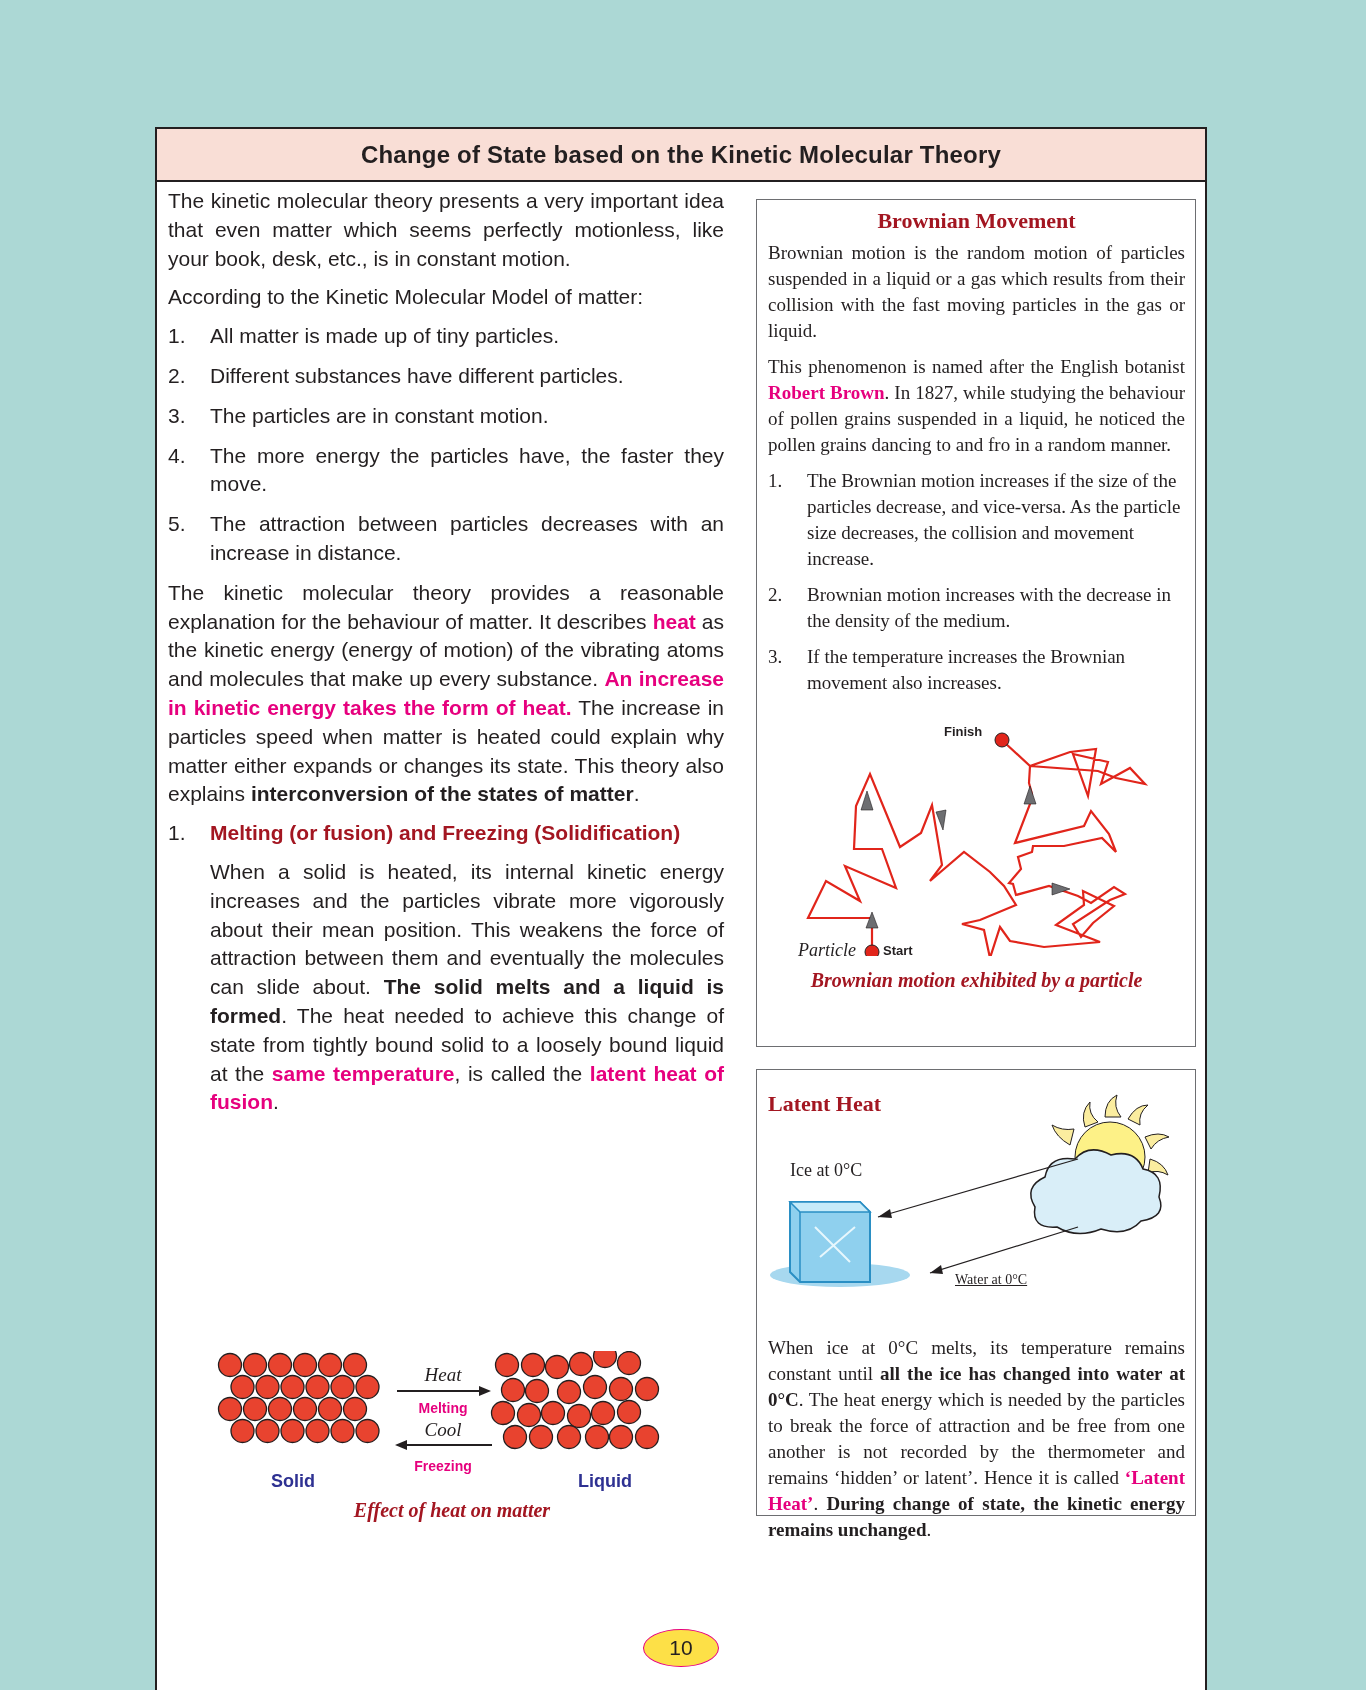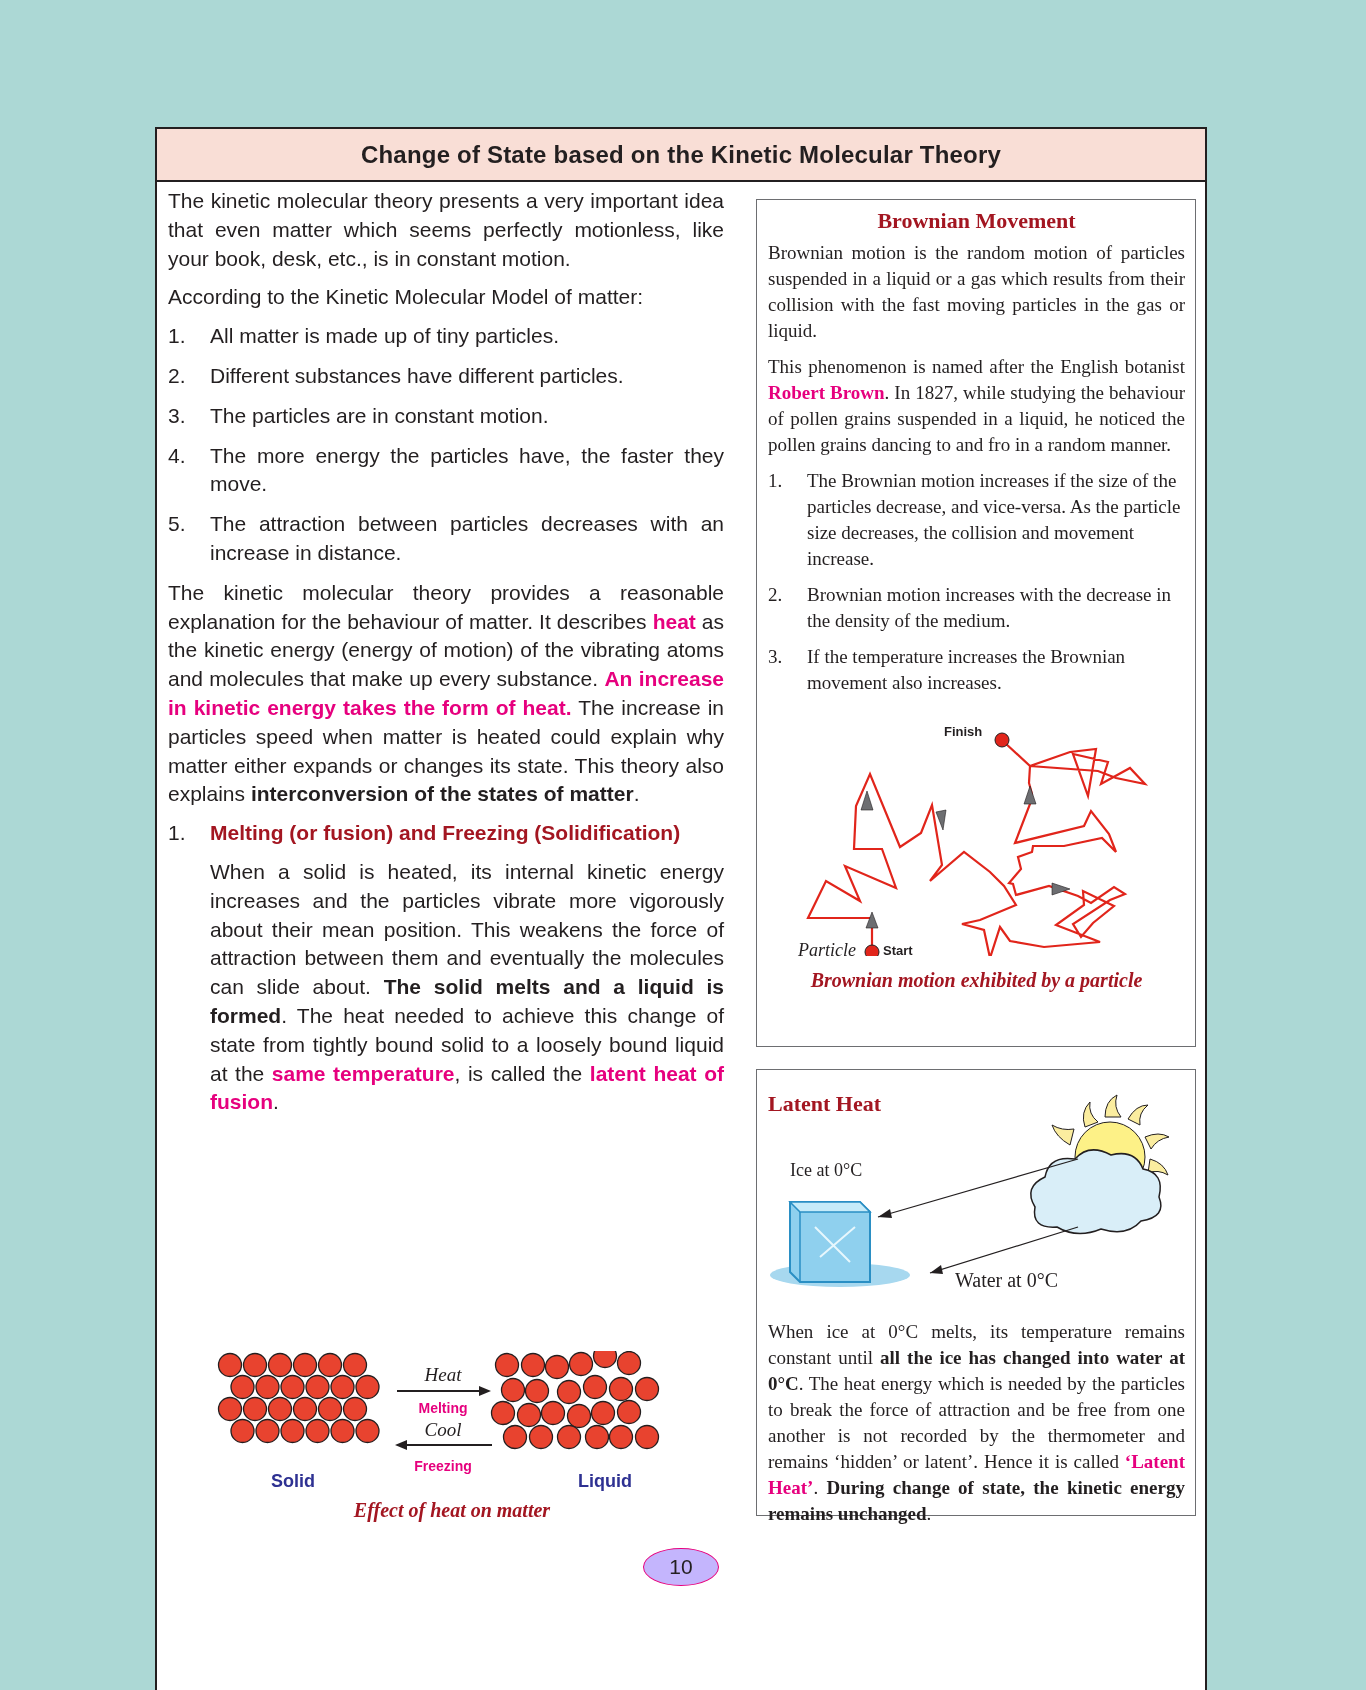--- a/index.html
+++ b/index.html
@@ -21,21 +21,21 @@
   .brownian { top:70px; height:848px; padding:8px 10px 0 11px; }
   .latent { top:940px; height:447px; padding:21px 10px 0 11px; }
   .boxtitle { font-family:"Liberation Serif", serif; font-weight:bold; color:#a31621; font-size:22px; }
   .brownian .boxtitle { text-align:center; margin-bottom:6px; }
   .rbox p { margin:0 0 10px 0; }
   .rbox ol { list-style:none; margin:0; padding:0; }
   .rbox li { position:relative; padding-left:39px; margin-bottom:10px; }
   .rbox li .num { position:absolute; left:0; }
   .caption { font-family:"Liberation Serif", serif; font-style:italic; font-weight:bold; color:#a31621; font-size:20px; text-align:center; }
   .fig { position:relative; }
-  .pagenum { position:absolute; left:643px; top:1548px; width:76px; height:38px; border:1.5px solid #e6007e; border-radius:50%; background:#c4b5fd; display:flex; align-items:center; justify-content:center; font-size:21px; box-sizing:border-box; }
+  .pagenum { position:absolute; left:643px; top:1629px; width:76px; height:38px; border:1.5px solid #e6007e; border-radius:50%; background:#fde047; display:flex; align-items:center; justify-content:center; font-size:21px; box-sizing:border-box; }
 </style>
 </head>
 <body>
 
 <div class="frame">
   <div class="header">
     <h1>Change of State based on the Kinetic Molecular Theory</h1>
   </div>
 
   <div class="leftcol">
@@ -180,21 +180,21 @@
         <polygon points="170,186 181,178 183,187" fill="#231f20"></polygon>
         <ellipse cx="80" cy="188" rx="70" ry="12" fill="#a7d8ef"></ellipse>
         <g>
           <polygon points="30,115 100,115 110,125 110,195 40,195 30,185" fill="#8fd0ee" stroke="#2a8fc4" stroke-width="2"></polygon>
           <polygon points="30,115 100,115 110,125 40,125" fill="#c6ebf9" stroke="#2a8fc4" stroke-width="1.5"></polygon>
           <line x1="40" y1="125" x2="40" y2="195" stroke="#2a8fc4" stroke-width="1.5"></line>
           <path d="M55,140 L90,175 M60,170 L95,140" stroke="#e7f7fd" stroke-width="2"></path>
         </g>
       </svg>
       <div style="position:absolute; left:22px; top:40px; font-size:18px;">Ice at 0°C</div>
-      <div style="position:absolute; left:187px; top:150px; font-size:20px;">Water at 0°C</div>
-    </div>
-    <p style="margin-top:2px;">
+      <div style="position:absolute; left:187px; top:150px; font-size:14px;text-decoration:underline;">Water at 0°C</div>
+    </div>
+    <p style="margin-top:18px;">
       <span>When ice at 0°C melts, its temperature remains constant until </span><span class="b">all the ice has changed into water at 0°C</span><span>. The heat energy which is needed by the particles to break the force of attraction and be free from one another is not recorded by the thermometer and remains ‘hidden’ or latent’. Hence it is called </span><span class="pink">‘Latent Heat’</span><span>. </span><span class="b">During change of state, the kinetic energy remains unchanged</span><span>.</span>
     </p>
   </div>
 </div>
 
 <div class="pagenum">10</div>
 
 </body></html>

